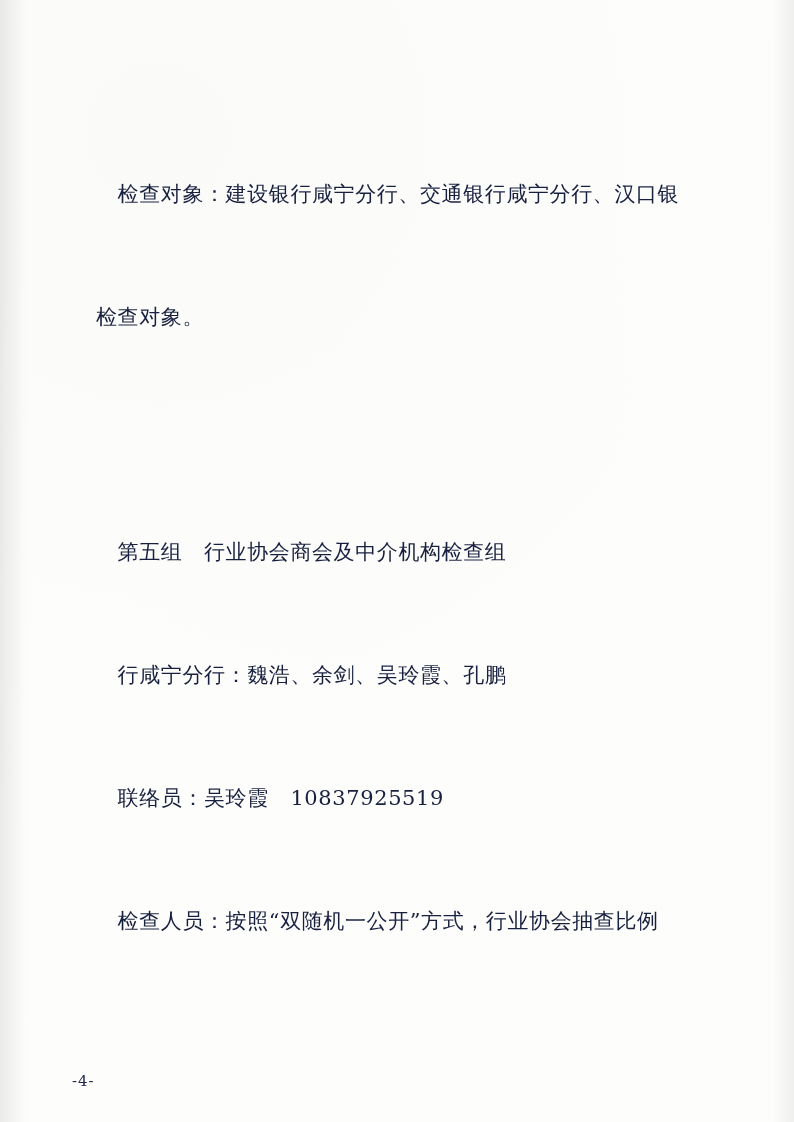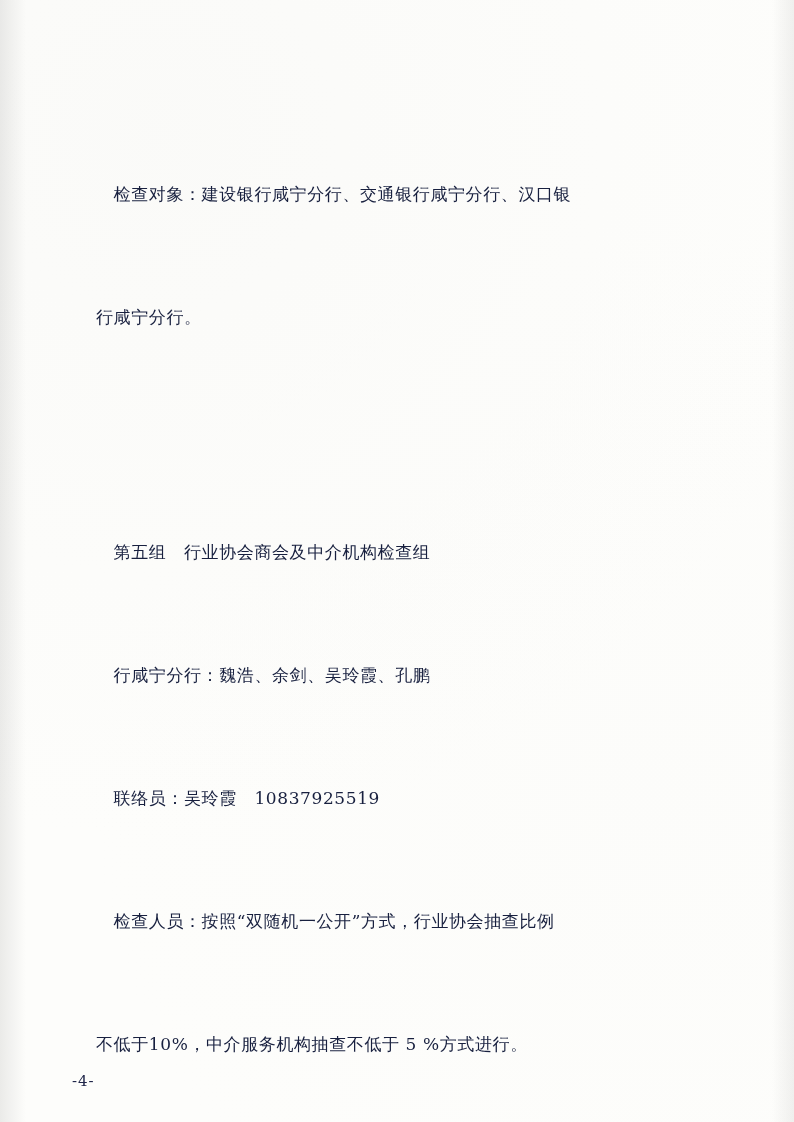--- a/index.html
+++ b/index.html
@@ -41,21 +41,21 @@
     background: linear-gradient(to left, rgba(120,120,120,0.10), rgba(255,255,255,0));
     pointer-events: none;
   }
   .content {
     position: absolute;
     left: 96px;
     top: 92px;
     width: 600px;
   }
   .para {
-    font-size: 17px;
+    font-size: 21px;
     line-height: 41px;
     letter-spacing: 0.6px;
     color: #18203f;
     text-align: justify;
     margin: 0;
     white-space: pre-wrap;
   }
   .gap-md { height: 30px; }
   .page-number {
     position: absolute;
@@ -72,29 +72,28 @@
   }
 </style>
 </head>
 <body>
 
 <div class="page">
   <div class="content">
 
     <div class="para">
       <span class="ln">　检查对象：建设银行咸宁分行、交通银行咸宁分行、汉口银</span>
-      <span class="ln">行咸宁分行。</span>
+      <span class="ln">检查对象。</span>
     </div>
 
     <div class="gap-md"></div>
 
     <div class="para">
       <span class="ln">　第五组　行业协会商会及中介机构检查组</span>
       <span class="ln">　行咸宁分行：魏浩、余剑、吴玲霞、孔鹏</span>
       <span class="ln">　联络员：吴玲霞　10837925519</span>
       <span class="ln">　检查人员：按照“双随机一公开”方式，行业协会抽查比例</span>
-      <span class="ln">不低于10%，中介服务机构抽查不低于 5 %方式进行。</span>
     </div>
 
   </div>
 
   <div class="page-number">-4-</div>
 </div>
 
 </body></html>

